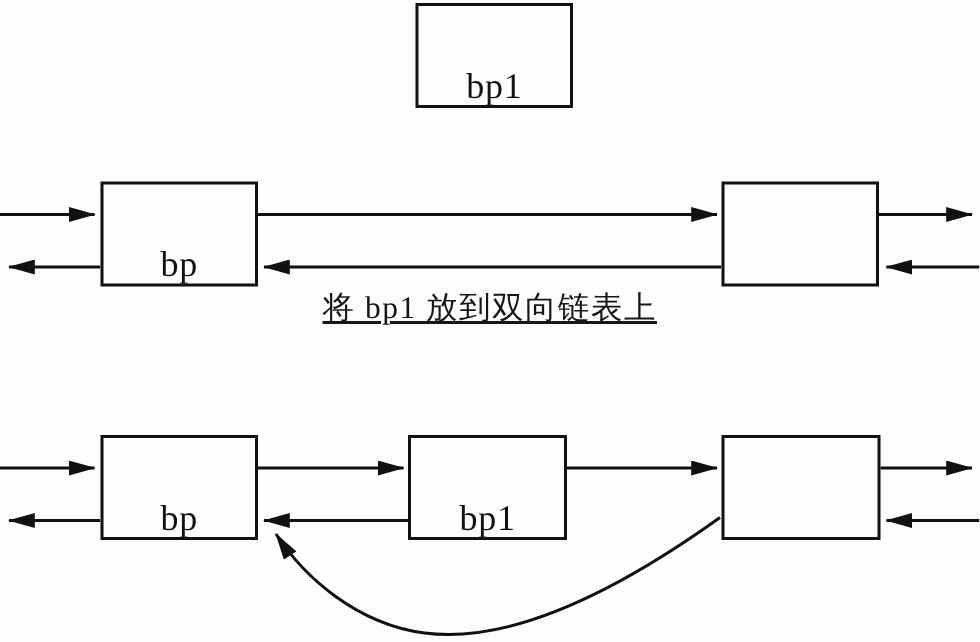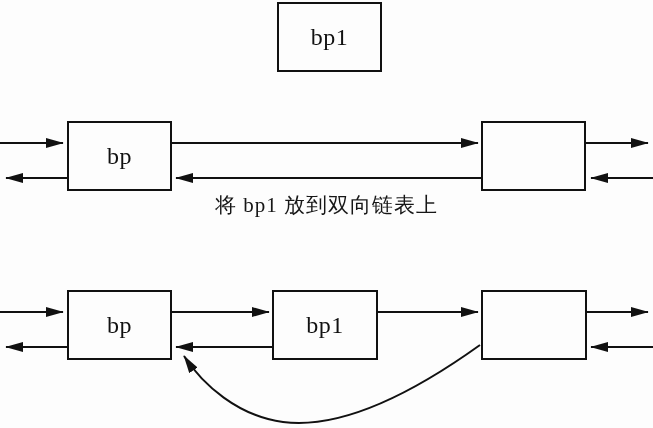--- a/index.html
+++ b/index.html
@@ -11,38 +11,39 @@
   }
   .stage { position: relative; width: 653px; height: 428px; }
   .arrows { position: absolute; left: 0; top: 0; }
 
   .node {
     position: absolute;
     width: 105px; height: 70px;
     box-sizing: border-box;
     border: 2px solid #111;
     background: #fdfdfd;
-    display: flex; align-items: center; justify-content: center;
+    display: flex; align-items: flex-end; justify-content: center;
   }
   .node-label {
     font-size: 24px; color: #111; line-height: 1;
     letter-spacing: 0.5px;
   }
   .node-top      { left: 277px; top: 2px;   }
   .node-mid-l    { left: 67px;  top: 121px; }
   .node-mid-r    { left: 481px; top: 121px; }
   .node-bot-l    { left: 67px;  top: 290px; }
   .node-bot-m    { left: 272px; top: 290px; width: 106px; }
   .node-bot-r    { left: 481px; top: 290px; width: 106px; }
 
   .caption {
     position: absolute; left: 0; top: 191px; width: 653px;
     text-align: center;
     font-size: 21px; color: #161616;
     letter-spacing: 1px;
+    text-decoration: underline;
   }
 
   .watermark {
     position: absolute; right: 13px; top: 384px;
     text-align: left; user-select: none;
   }
   .watermark-name {
     font-family: "Liberation Sans", "DejaVu Sans", sans-serif;
     font-size: 16px; color: #a3a3a3;
     letter-spacing: 7px; white-space: nowrap;

